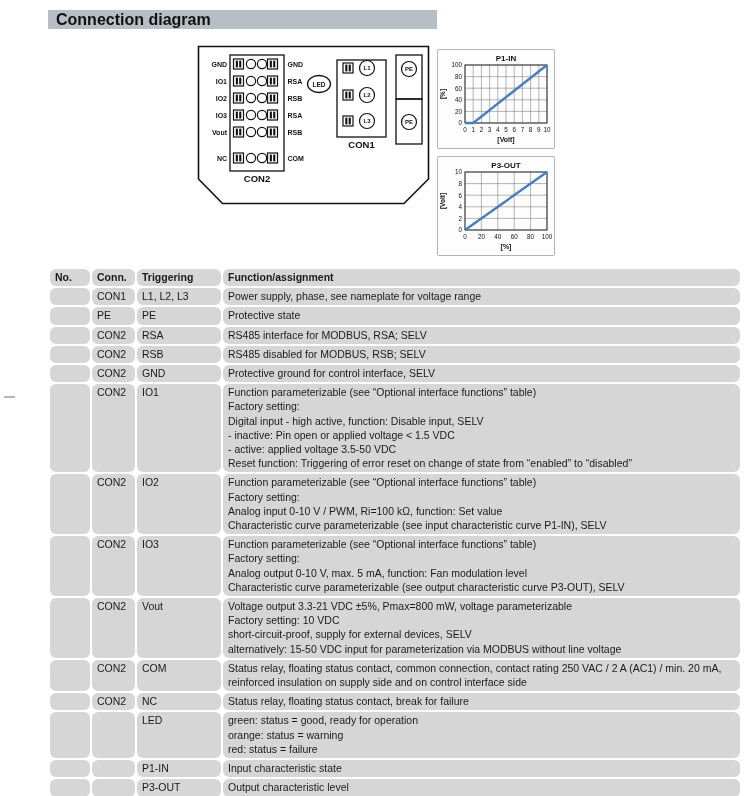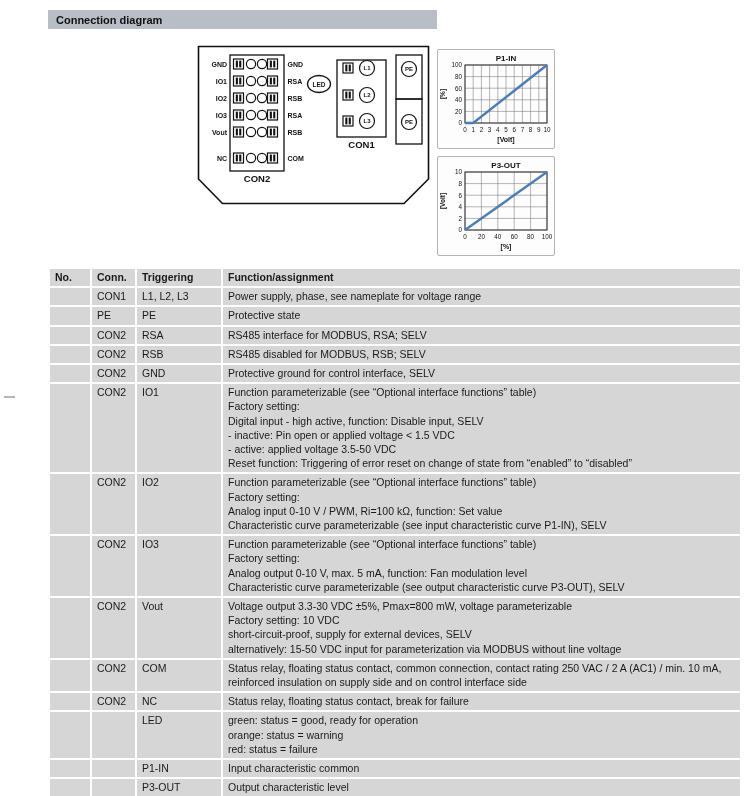--- a/index.html
+++ b/index.html
@@ -6,21 +6,21 @@
   body { background: #fff; }
   .page {
     position: relative; width: 750px; height: 796px; background: #fff;
     font-family: "Liberation Sans", sans-serif; color: #1a1a1a; overflow: hidden;
   }
   
   .section-bar {
     position: absolute; left: 48px; top: 10px; width: 389px; height: 19px;
     background: #b7bec5; display: flex; align-items: center; padding-left: 8px;
   }
-  .section-bar .title { font-size: 11px; font-weight: bold; color: #111; }
+  .section-bar .title { font-size: 16px; font-weight: bold; color: #111; }
   
   .device-svg { position: absolute; left: 197px; top: 45px; }
   .chart-panel {
     position: absolute; left: 437px; width: 118px; height: 100px;
     background: #fdfdfd; border: 1px solid #b3b3b3; border-radius: 2px;
   }
   .chart-p1 { top: 49px; }
   .chart-p3 { top: 156px; }
   
   .margin-mark { position: absolute; left: 4px; top: 396px; width: 11px; height: 2px; background: #b5b5b5; }
@@ -28,21 +28,21 @@
   .watermark { position: absolute; pointer-events: none; white-space: nowrap; }
   .wm-cjk   { left: 368px; top: 330px; font-size: 88px; font-weight: bold; color: rgba(130,135,140,0.10); letter-spacing: 6px; }
   .wm-url   { left: 130px; top: 398px; font-size: 40px; color: rgba(130,135,140,0.10); letter-spacing: 14px; }
   
   table.conn-table {
     position: absolute; left: 48px; top: 267px; width: 694px;
     border-collapse: separate; border-spacing: 2px; background: #fff;
     font-size: 10.5px; line-height: 14.2px; table-layout: fixed;
   }
   table.conn-table td, table.conn-table th {
-    background: #d6d6d6; padding: 1px 5px 2px 5px; vertical-align: top; text-align: left;
+    background: #d6d6d6; padding: 1px 5px 2px 5px; vertical-align: top; text-align: left; border-radius: 6px;
   }
   table.conn-table th { font-weight: bold; }
   col.c-no   { width: 40px; }
   col.c-conn { width: 43px; }
   col.c-des  { width: 84px; }
   col.c-func { width: auto; }
   .cell-func { white-space: pre-line; }
   
   text { fill: #111; }
 </style>
@@ -295,50 +295,50 @@
           <td>IO3</td>
           <td class="cell-func">Function parameterizable (see “Optional interface functions” table)
 Factory setting:
 Analog output 0-10 V, max. 5 mA, function: Fan modulation level
 Characteristic curve parameterizable (see output characteristic curve P3-OUT), SELV</td>
         </tr>
         <tr>
           <td></td>
           <td>CON2</td>
           <td>Vout</td>
-          <td class="cell-func">Voltage output 3.3-30 VDC ±5%, Pmax=800 mW, voltage parameterizable
+          <td class="cell-func">Voltage output 3.3-21 VDC ±5%, Pmax=800 mW, voltage parameterizable
 Factory setting: 10 VDC
 short-circuit-proof, supply for external devices, SELV
 alternatively: 15-50 VDC input for parameterization via MODBUS without line voltage</td>
         </tr>
         <tr>
           <td></td>
           <td>CON2</td>
           <td>COM</td>
-          <td class="cell-func">Status relay, floating status contact, common connection, contact rating 250 VAC / 2 A (AC1) / min. 10 mA, reinforced insulation on supply side and on control interface side</td>
+          <td class="cell-func">Status relay, floating status contact, common connection, contact rating 250 VAC / 2 A (AC1) / min. 20 mA, reinforced insulation on supply side and on control interface side</td>
         </tr>
         <tr>
           <td></td>
           <td>CON2</td>
           <td>NC</td>
           <td class="cell-func">Status relay, floating status contact, break for failure</td>
         </tr>
         <tr>
           <td></td>
           <td></td>
           <td>LED</td>
           <td class="cell-func">green: status = good, ready for operation
 orange: status = warning
 red: status = failure</td>
         </tr>
         <tr>
           <td></td>
           <td></td>
           <td>P1-IN</td>
-          <td class="cell-func">Input characteristic common</td>
+          <td class="cell-func">Input characteristic state</td>
         </tr>
         <tr>
           <td></td>
           <td></td>
           <td>P3-OUT</td>
           <td class="cell-func">Output characteristic level</td>
         </tr>
       </tbody>
   </table>
 

